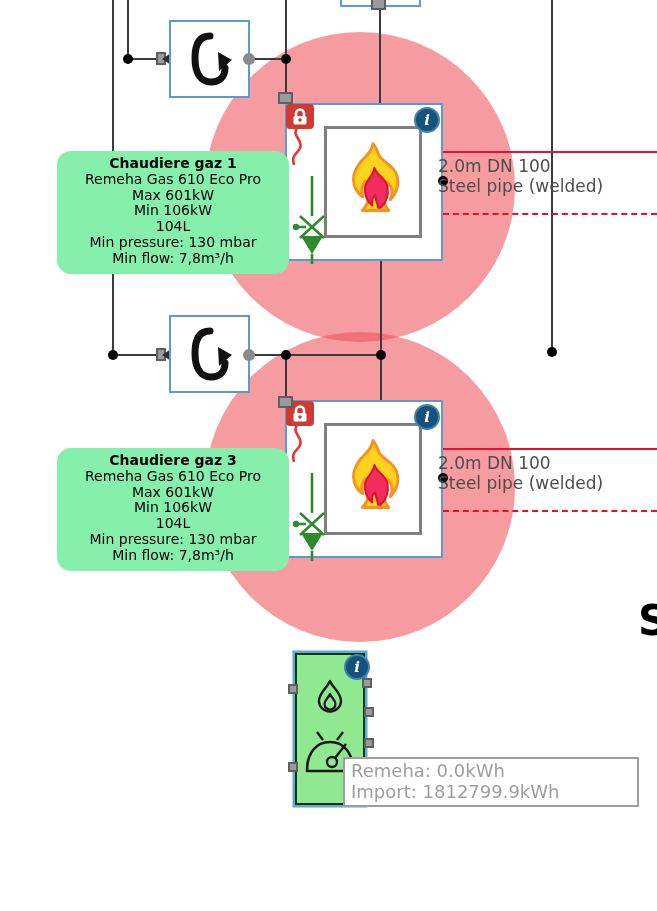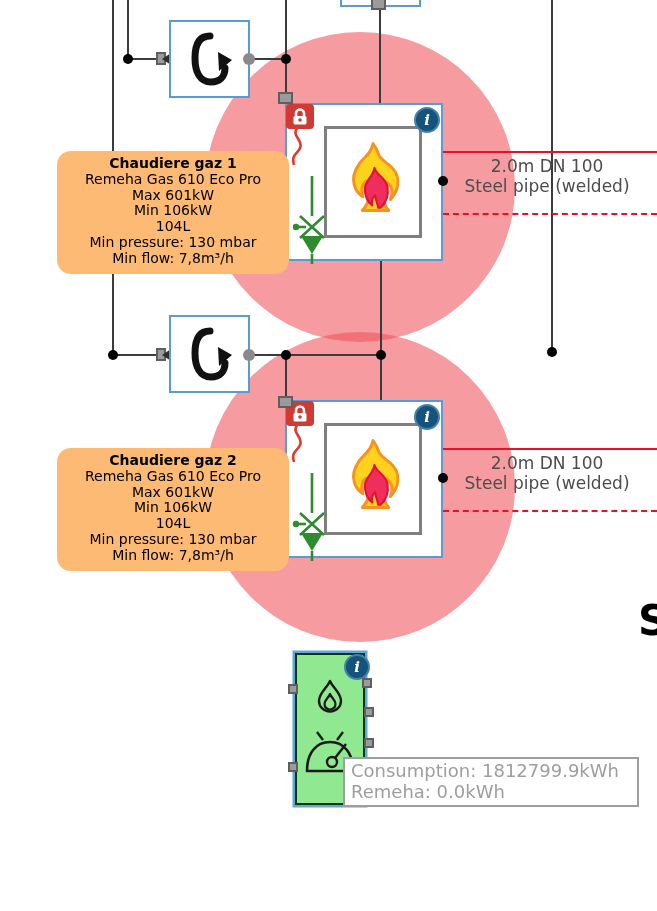--- a/index.html
+++ b/index.html
@@ -17,24 +17,24 @@
        border-right:15px solid #2f2f2f;}
   .gconn{position:absolute;width:12px;height:12px;border-radius:50%;background:#8a8a8a;}
   .boiler{position:absolute;width:158px;height:158px;background:#fff;border:2px solid #5b9bd5;box-sizing:border-box;}
   .flamebox{position:absolute;left:37px;top:21px;width:98px;height:112px;background:#fff;border:3px solid #7f7f7f;
             box-sizing:border-box;display:flex;align-items:center;justify-content:center;}
   .lock{position:absolute;left:-1px;top:-1px;width:28px;height:25px;background:#cf3a32;border-radius:4px;
         display:flex;align-items:center;justify-content:center;}
   .info{position:absolute;width:26px;height:26px;border-radius:50%;background:#15537d;border:2px solid #4481ab;
         box-sizing:border-box;color:#fff;display:flex;align-items:center;justify-content:center;
         font:bold italic 15px "DejaVu Serif","Liberation Serif",serif;}
-  .blabel{position:absolute;width:232px;background:#fdba74;border-radius:14px;text-align:center;color:#000;
+  .blabel{position:absolute;width:232px;background:#86efac;border-radius:14px;text-align:center;color:#000;
           font-size:14px;line-height:15.8px;padding:5px 0 7px;}
   .blabel .b1{font-weight:bold;}
-  .plabel{position:absolute;width:218px;text-align:center;color:#4d4d4d;font-size:17px;line-height:19.5px;}
+  .plabel{position:absolute;width:218px;text-align:left;color:#4d4d4d;font-size:17px;line-height:19.5px;}
   .rsolid{position:absolute;height:2px;background:#e8112d;}
   .rdash{position:absolute;height:0;border-top:2px dashed #e8112d;}
   .gsolid{position:absolute;height:2px;background:#9b9b9b;}
   .gdash{position:absolute;height:0;border-top:2px dashed #9b9b9b;}
   .topbox{position:absolute;left:340px;top:-31px;width:81px;height:38px;border:2px solid #5b9bd5;background:#fff;
           box-sizing:border-box;}
   .meter{position:absolute;left:295px;top:653px;width:70px;height:152px;background:#90e890;
          border:2.5px solid #10340f;box-sizing:border-box;box-shadow:0 0 0 2.5px #5fa8dc;
          display:flex;flex-direction:column;align-items:center;}
   .tooltip{position:absolute;left:343px;top:757px;width:296px;background:#fff;border:2px solid #9e9e9e;
@@ -167,21 +167,21 @@
 <div class="blabel" style="left:57px;top:151px">
   <div class="b1">Chaudiere gaz 1</div>
   <div>Remeha Gas 610 Eco Pro</div>
   <div>Max 601kW</div>
   <div>Min 106kW</div>
   <div>104L</div>
   <div>Min pressure: 130 mbar</div>
   <div>Min flow: 7,8m³/h</div>
 </div>
 <div class="blabel" style="left:57px;top:448px">
-  <div class="b1">Chaudiere gaz 2</div>
+  <div class="b1">Chaudiere gaz 3</div>
   <div>Remeha Gas 610 Eco Pro</div>
   <div>Max 601kW</div>
   <div>Min 106kW</div>
   <div>104L</div>
   <div>Min pressure: 130 mbar</div>
   <div>Min flow: 7,8m³/h</div>
 </div>
 
 <div class="plabel" style="left:438px;top:157px">
   <div>2.0m DN 100</div>
@@ -209,15 +209,15 @@
 <div class="info" style="left:344px;top:654px">
   <span>i</span>
 </div>
 <div class="handle" style="left:288px;top:684px"></div>
 <div class="handle" style="left:288px;top:762px"></div>
 <div class="handle" style="left:362px;top:678px"></div>
 <div class="handle" style="left:364px;top:707px"></div>
 <div class="handle" style="left:364px;top:738px"></div>
 
 <div class="tooltip">
-  <div>Consumption: 1812799.9kWh</div>
   <div>Remeha: 0.0kWh</div>
+  <div>Import: 1812799.9kWh</div>
 </div>
 
 </body></html>

